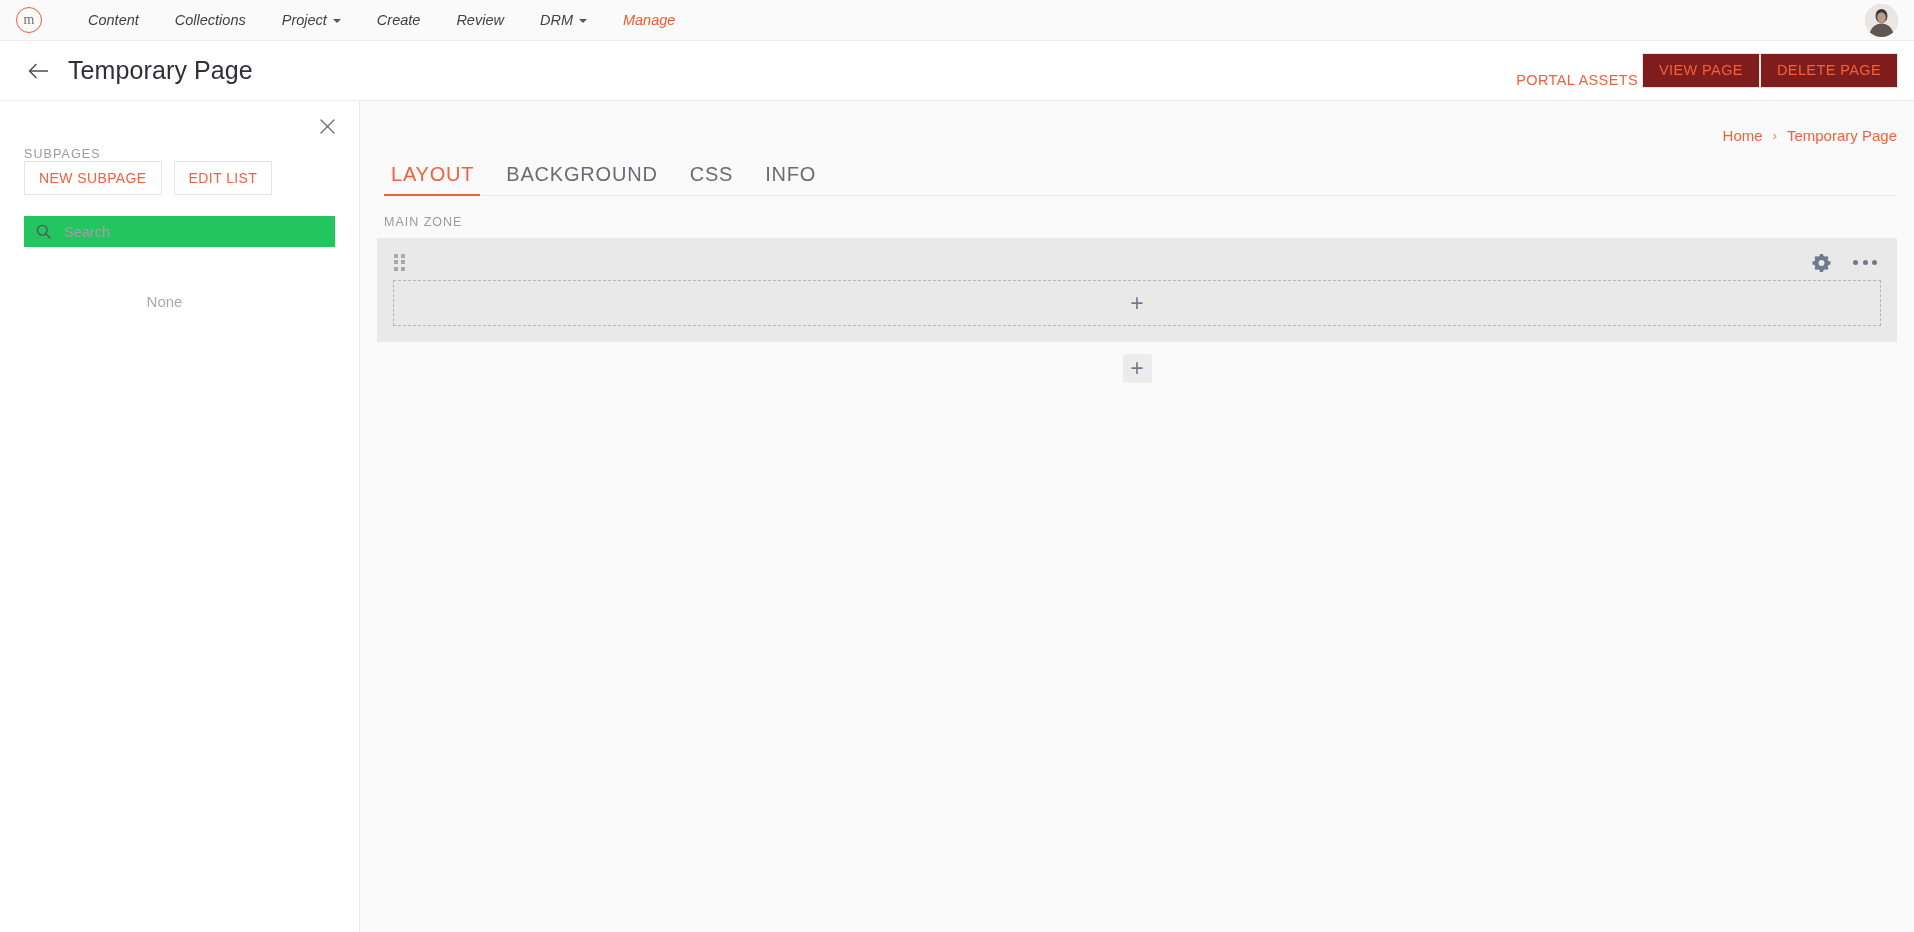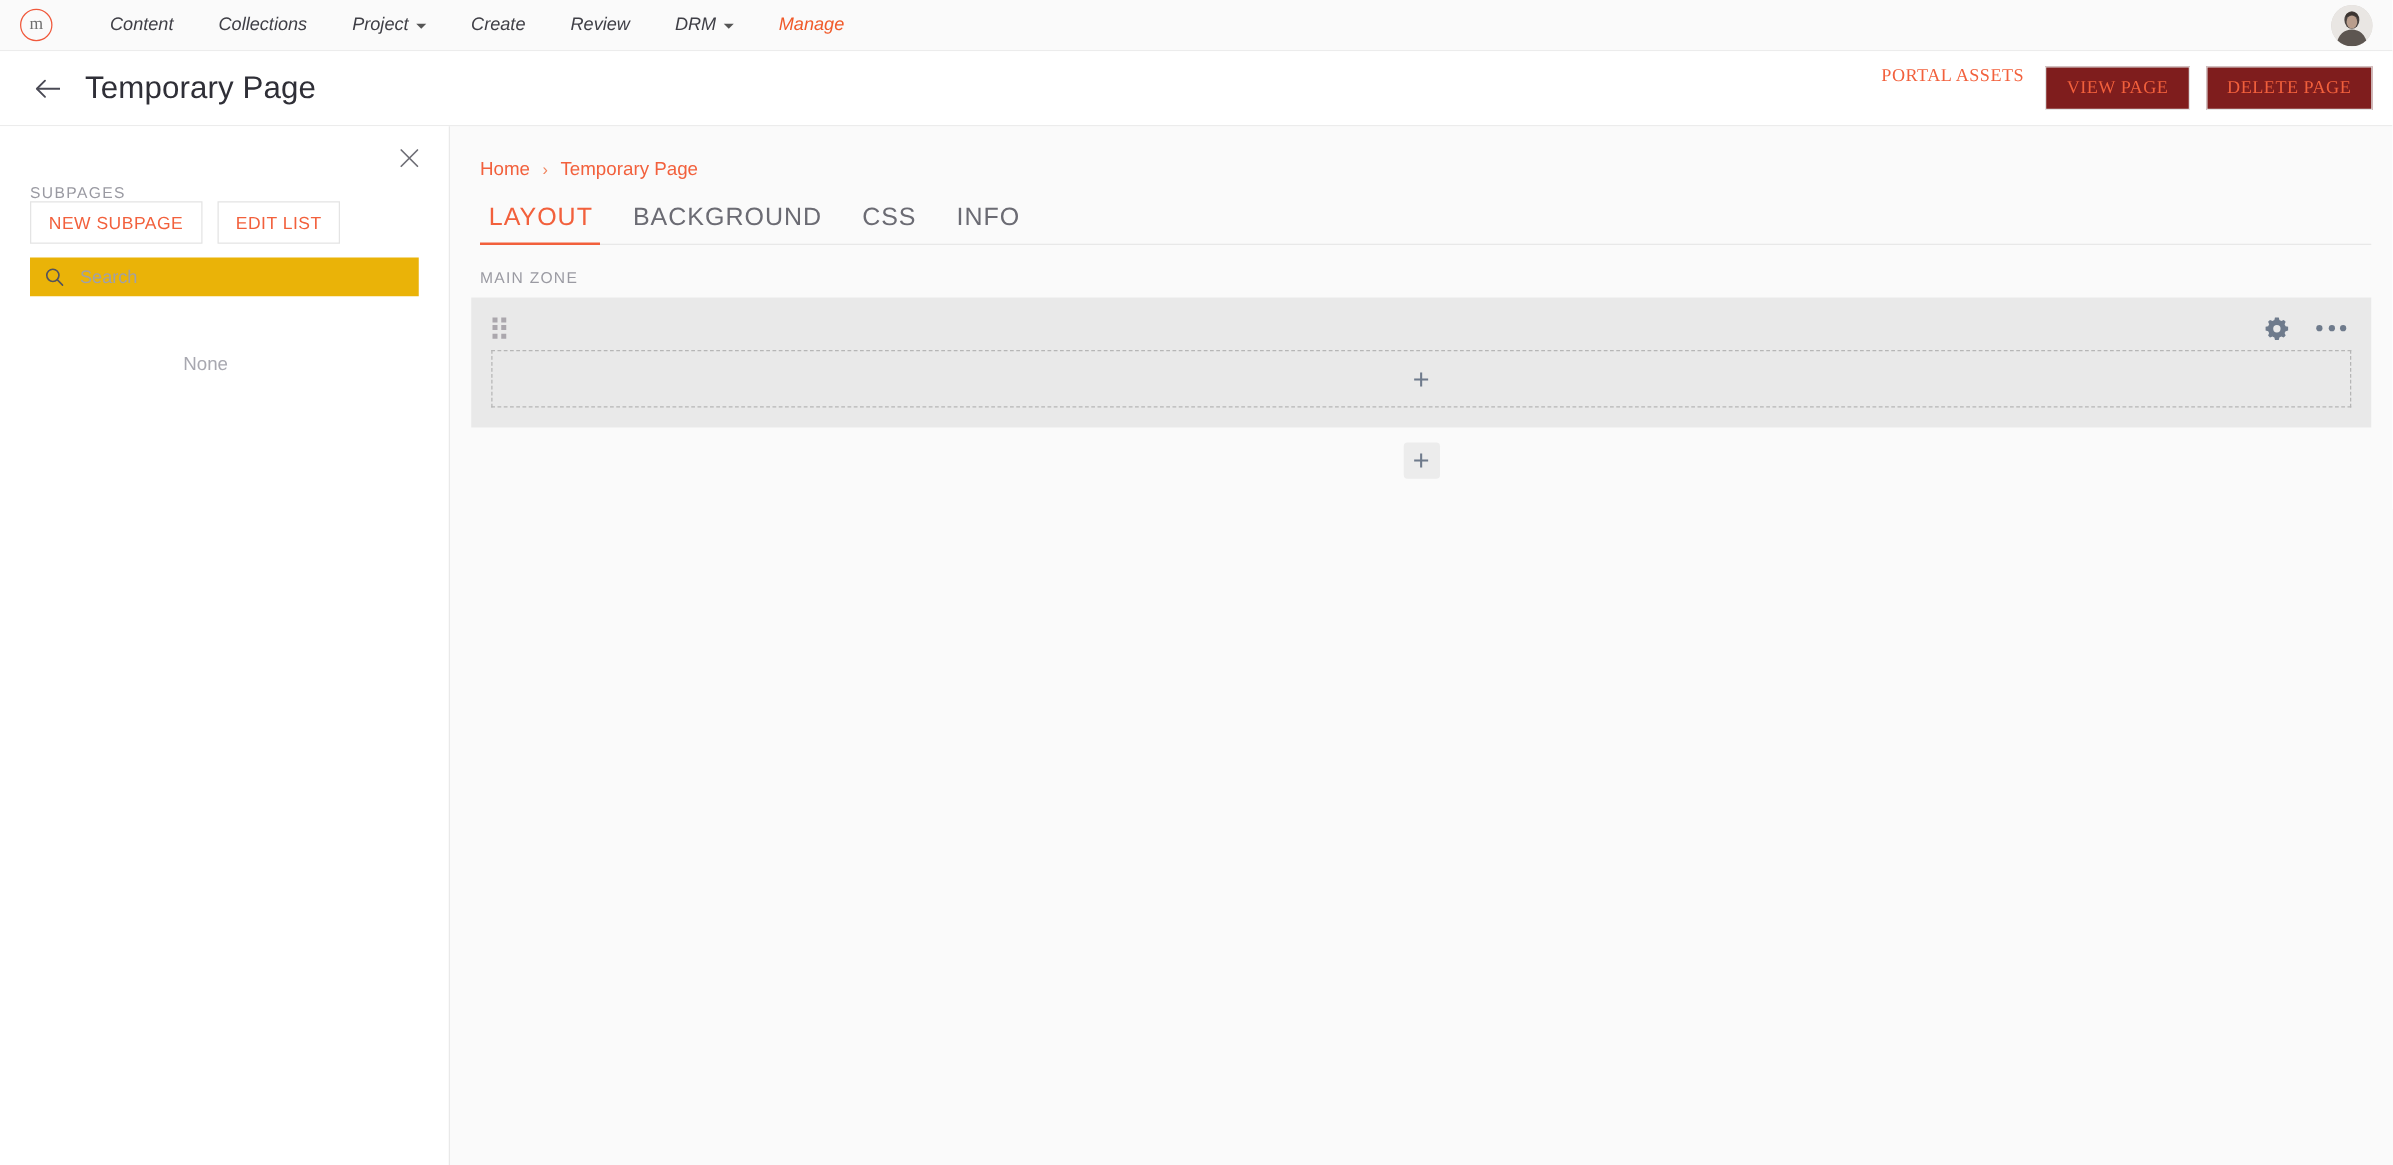--- a/index.html
+++ b/index.html
@@ -79,23 +79,21 @@
   }
   .pagetitle {
     font-size: 25px;
     color: #2f2f37;
     font-weight: 400;
     letter-spacing: .1px;
   }
   .titleactions {
     margin-left: auto;
     display: flex;
-    align-items: flex-start;
-    gap: 13px;
-    font-family: Liberation Serif, serif;
+    align-items: flex-end;
   }
   .linkbtn {
     color: #f2603c;
     font-size: 14.5px;
     letter-spacing: .4px;
     cursor: pointer;
     padding: 0 4px;
     white-space: nowrap;
   }
   .outlinebtn {
@@ -149,23 +147,23 @@
     background: #fff;
     color: #f2603c;
     font-size: 14px;
     letter-spacing: .4px;
     padding: 9px 14px;
     cursor: pointer;
     line-height: 1;
     white-space: nowrap;
   }
   .searchbox {
-    margin-top: 11px;
+    margin-top: 21px;
     height: 31px;
-    background: #eab308;
+    background: #22c55e;
     display: flex;
     align-items: center;
     padding: 0 12px;
     gap: 11px;
     cursor: text;
   }
   .searchbox svg { flex: 0 0 auto; }
   .searchbox input {
     border: none;
     background: transparent;
@@ -190,20 +188,21 @@
     background: #fafafa;
     padding: 0 17px;
     overflow: hidden;
   }
   .breadcrumb {
     display: flex;
     align-items: center;
     gap: 10px;
     padding: 26px 0 0 7px;
     font-size: 15px;
+    justify-content: flex-end;
   }
   .crumb { color: #f2603c; cursor: pointer; }
   .crumb-sep {
     color: #f0855f;
     font-size: 13px;
     display: flex; align-items: center;
   }
   .tabs {
     margin: 19px 0 0 7px;
     display: flex;

